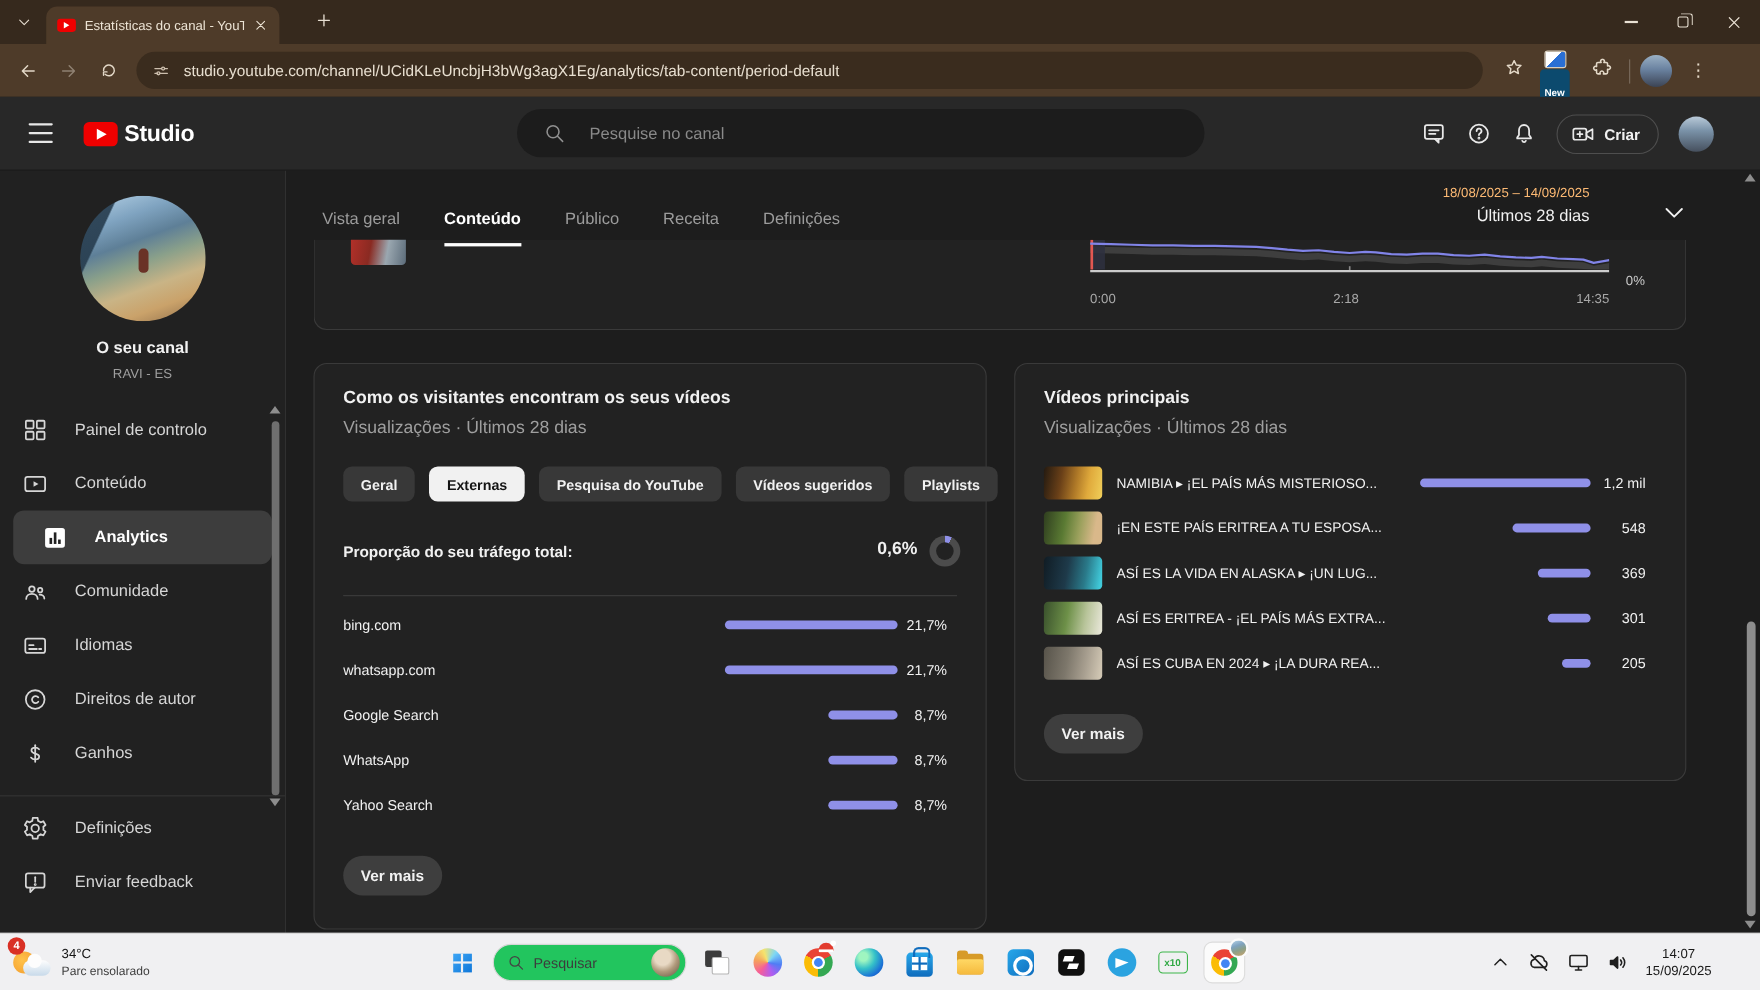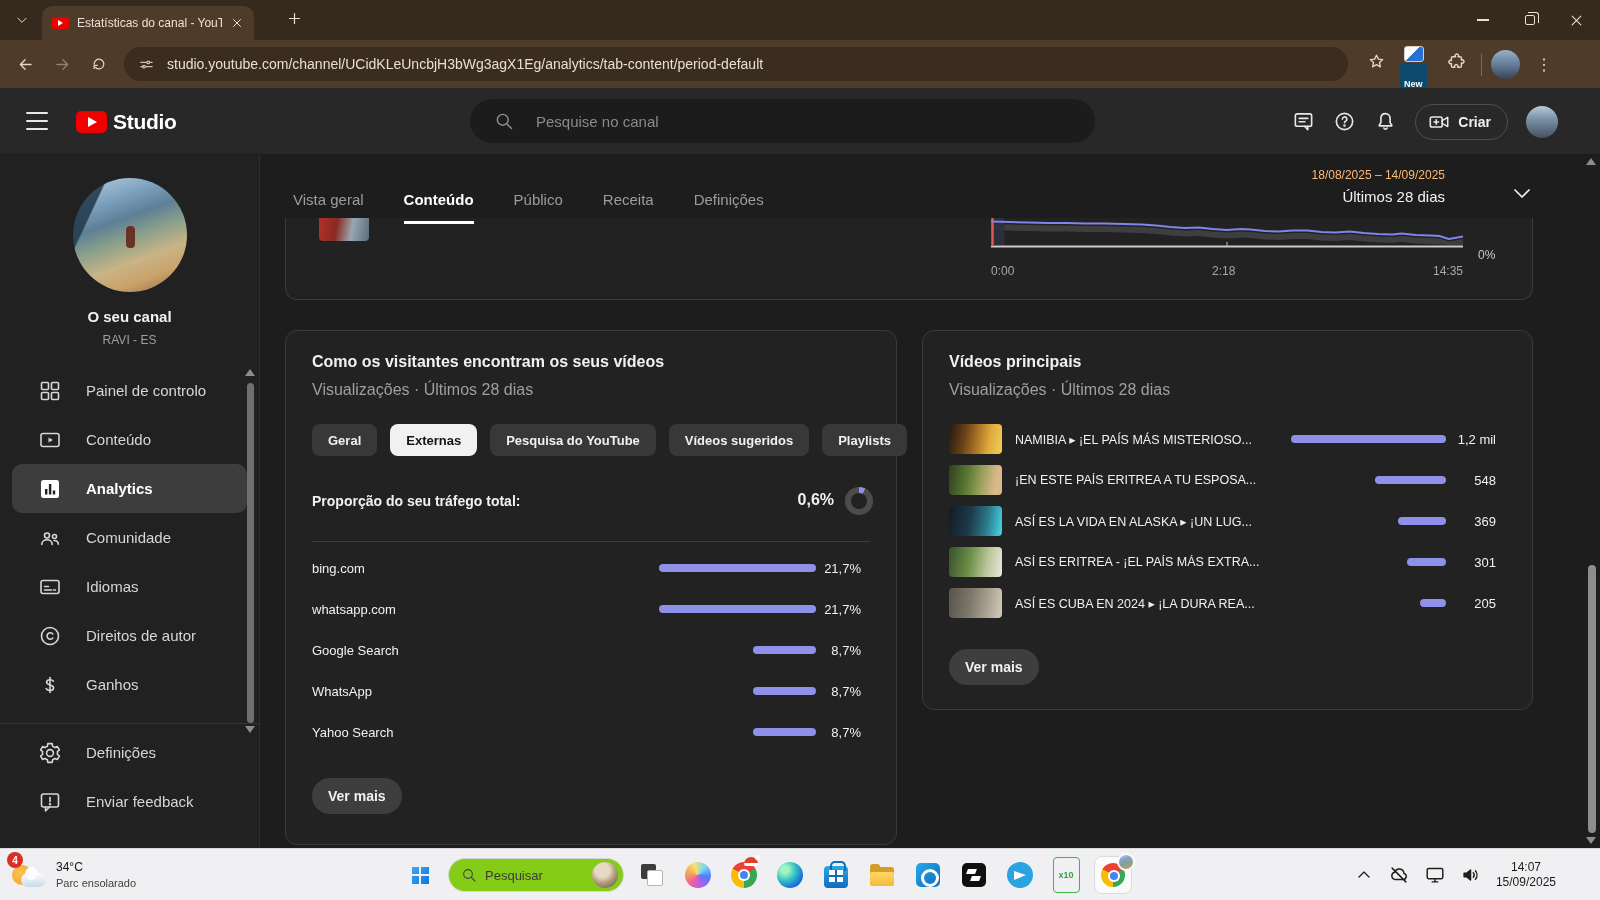--- a/index.html
+++ b/index.html
@@ -59,21 +59,21 @@
   .sidebar{position:absolute;left:0;top:155px;width:260px;height:693px;background:#212121;border-right:1px solid rgba(255,255,255,.07)}
   .ch-avatar{position:absolute;left:73px;top:23px;width:114px;height:114px;border-radius:50%;
     background:linear-gradient(115deg,rgba(40,62,80,.92) 0 20%,rgba(40,62,80,0) 21%),
       linear-gradient(160deg,#b8d4e8 0%,#7fa3c0 22%,#5e7f97 38%,#8aa08a 52%,#c9b486 68%,#caa26a 82%,#8a6a48 100%)}
   .ch-avatar::after{content:"";position:absolute;left:53px;top:48px;width:9px;height:22px;border-radius:4px;background:#6a3226}
   .ch-title{position:absolute;left:0;top:153px;width:100%;text-align:center;font-size:15px;font-weight:700;color:#f1f1f1}
   .ch-name{position:absolute;left:0;top:178px;width:100%;text-align:center;font-size:12px;color:#9f9f9f}
   #sidebar-items,#sidebar-footer{position:absolute;left:0;width:100%}
   #sidebar-items{top:211px}
   #sidebar-footer{top:573px}
-  .sb-item{height:49px;display:flex;align-items:center;padding-left:38px;gap:24px}
+  .sb-item{height:49px;display:flex;align-items:center;padding-left:20px;gap:24px}
   .sb-item.sel{background:#3d3d3d;border-radius:10px;margin:0 12px;padding-left:26px}
   .sb-icon svg{width:24px;height:24px;stroke:#d6d6d6;fill:none;stroke-width:1.6;stroke-linecap:round;stroke-linejoin:round}
   .sb-label{font-size:15px;color:#d6d6d6}
   .sb-item.sel .sb-label{color:#fff;font-weight:700}
   .sb-divider{position:absolute;left:0;top:568px;width:100%;height:1px;background:rgba(255,255,255,.09)}
   .tri{width:0;height:0;border-left:5px solid transparent;border-right:5px solid transparent}
   .tri.up{border-bottom:7px solid #8d8d8d}
   .tri.down{border-top:7px solid #8d8d8d}
   .sb-arrow-up{position:absolute;left:245px;top:214px}
   .sb-thumb{position:absolute;left:247px;top:228px;width:7px;height:340px;background:#6f6f6f;border-radius:4px}
@@ -146,21 +146,21 @@
   .w-cloud::before{content:"";position:absolute;left:4px;top:-6px;width:13px;height:13px;border-radius:50%;background:#fdfdfd}
   .w-badge{position:absolute;left:-3px;top:-4px;width:16px;height:16px;border-radius:50%;background:#d93025;color:#fff;font-size:10px;font-weight:700;display:flex;align-items:center;justify-content:center;z-index:2}
   .w-temp{font-size:12px;color:#141414}
   .w-cond{font-size:11px;color:#3f3f3f;margin-top:3px}
   .tb-center{position:absolute;left:402px;top:7px;display:flex;gap:10px;align-items:center;height:38px}
   .tb-btn{width:36px;height:36px;display:flex;align-items:center;justify-content:center;border-radius:6px;position:relative;flex:none}
   .win-logo{width:17px;height:17px;background:
       linear-gradient(#f0f0f2,#f0f0f2) center/2px 100% no-repeat,
       linear-gradient(#f0f0f2,#f0f0f2) center/100% 2px no-repeat,
       linear-gradient(135deg,#3ea6f5,#0f77d9)}
-  .search-pill{height:34px;width:176px;background:#84cc16;border:1px solid #d6d6d6;border-radius:17px;display:flex;align-items:center;padding:0 5px 0 12px;gap:8px;flex:none}
+  .search-pill{height:34px;width:176px;background:#22c55e;border:1px solid #d6d6d6;border-radius:17px;display:flex;align-items:center;padding:0 5px 0 12px;gap:8px;flex:none}
   .sp-text{font-size:13px;color:#3c3c3c}
   .sp-img{margin-left:auto;width:26px;height:26px;border-radius:50%;background:radial-gradient(circle at 40% 32%,#e8d9c4 0 30%,#b09a7c 55%,#5c4f3c 100%)}
   .ic-photos{width:22px;height:22px;position:relative}
   .ic-photos .sq-back{position:absolute;left:0;top:0;width:15px;height:15px;background:#3c3c3c;border-radius:2px}
   .ic-photos .sq-front{position:absolute;left:6px;top:6px;width:16px;height:16px;background:#fff;border:1px solid #b5b5b5;border-radius:2px}
   .ic-copilot{width:26px;height:26px;border-radius:50%;background:conic-gradient(from 40deg,#7cd7f5,#4f7df5,#b05df0,#f55d9a,#f5a05d,#f5e36d,#7cd7f5)}
   .ic-chrome{width:26px;height:26px;border-radius:50%;position:relative;background:conic-gradient(from -60deg,#ea4335 0 120deg,#34a853 120deg 240deg,#fbbc05 240deg 360deg)}
   .ic-chrome::before{content:"";position:absolute;left:7px;top:7px;width:12px;height:12px;border-radius:50%;background:#fff}
   .ic-chrome::after{content:"";position:absolute;left:9px;top:9px;width:8px;height:8px;border-radius:50%;background:#4285f4}
   .ch-hat{position:absolute;top:-5px;right:-1px;width:14px;height:9px;background:#e23b2e;border-radius:7px 7px 2px 2px;border-bottom:3px solid #fff;z-index:2}
@@ -174,21 +174,21 @@
   .ic-explorer{width:24px;height:19px;background:#d79b28;border-radius:3px;position:relative;margin-top:2px}
   .ic-explorer::before{content:"";position:absolute;left:0;top:-3px;width:10px;height:5px;background:#d79b28;border-radius:3px 3px 0 0}
   .ic-explorer::after{content:"";position:absolute;left:0;top:5px;width:24px;height:14px;background:linear-gradient(#ffd865,#f5b93c);border-radius:2px 2px 3px 3px}
   .ic-outlook{width:24px;height:24px;border-radius:5px;background:linear-gradient(135deg,#28a8ea,#0f6cbd);position:relative}
   .ic-outlook::after{content:"";position:absolute;left:5px;top:6px;width:12px;height:12px;border:3px solid #fff;border-radius:50%}
   .ic-capcut{width:24px;height:24px;border-radius:5px;background:#101010;position:relative}
   .ic-capcut::before{content:"";position:absolute;left:5px;top:6px;width:9px;height:5px;background:#fff;transform:skewX(-20deg)}
   .ic-capcut::after{content:"";position:absolute;left:9px;top:13px;width:9px;height:5px;background:#fff;transform:skewX(-20deg)}
   .ic-telegram{width:26px;height:26px;border-radius:50%;background:#2ba3e0;position:relative}
   .ic-telegram::after{content:"";position:absolute;left:7px;top:9px;width:0;height:0;border-left:12px solid #fff;border-top:4px solid transparent;border-bottom:5px solid transparent}
-  .ic-x10{width:27px;height:36px;border:1.5px solid #3db54a;border-radius:4px;display:flex;align-items:center;justify-content:center}
+  .ic-x10{width:27px;height:20px;border:1.5px solid #3db54a;border-radius:4px;display:flex;align-items:center;justify-content:center}
   .x10-t{font-size:9px;font-weight:700;color:#2fa843}
   .chrome-tile{width:38px;height:38px;background:#fbfbfb;border:1px solid #dcdcdc;border-radius:8px;display:flex;align-items:center;justify-content:center;position:relative;flex:none}
   .tile-avatar{position:absolute;right:-4px;top:-4px;width:18px;height:18px;border-radius:50%;border:2px solid #fbfbfb;
     background:linear-gradient(160deg,#b8d4e8 0%,#7fa3c0 35%,#8aa08a 60%,#caa26a 100%)}
   .tray{position:absolute;right:44px;top:0;height:52px;display:flex;align-items:center;gap:14px}
   .tray svg{stroke:#1f1f1f;fill:none;stroke-width:1.6;stroke-linecap:round;stroke-linejoin:round}
   .clock{text-align:center;font-size:12px;color:#1a1a1a;line-height:15px}
 </style>
 </head>
 <body>

